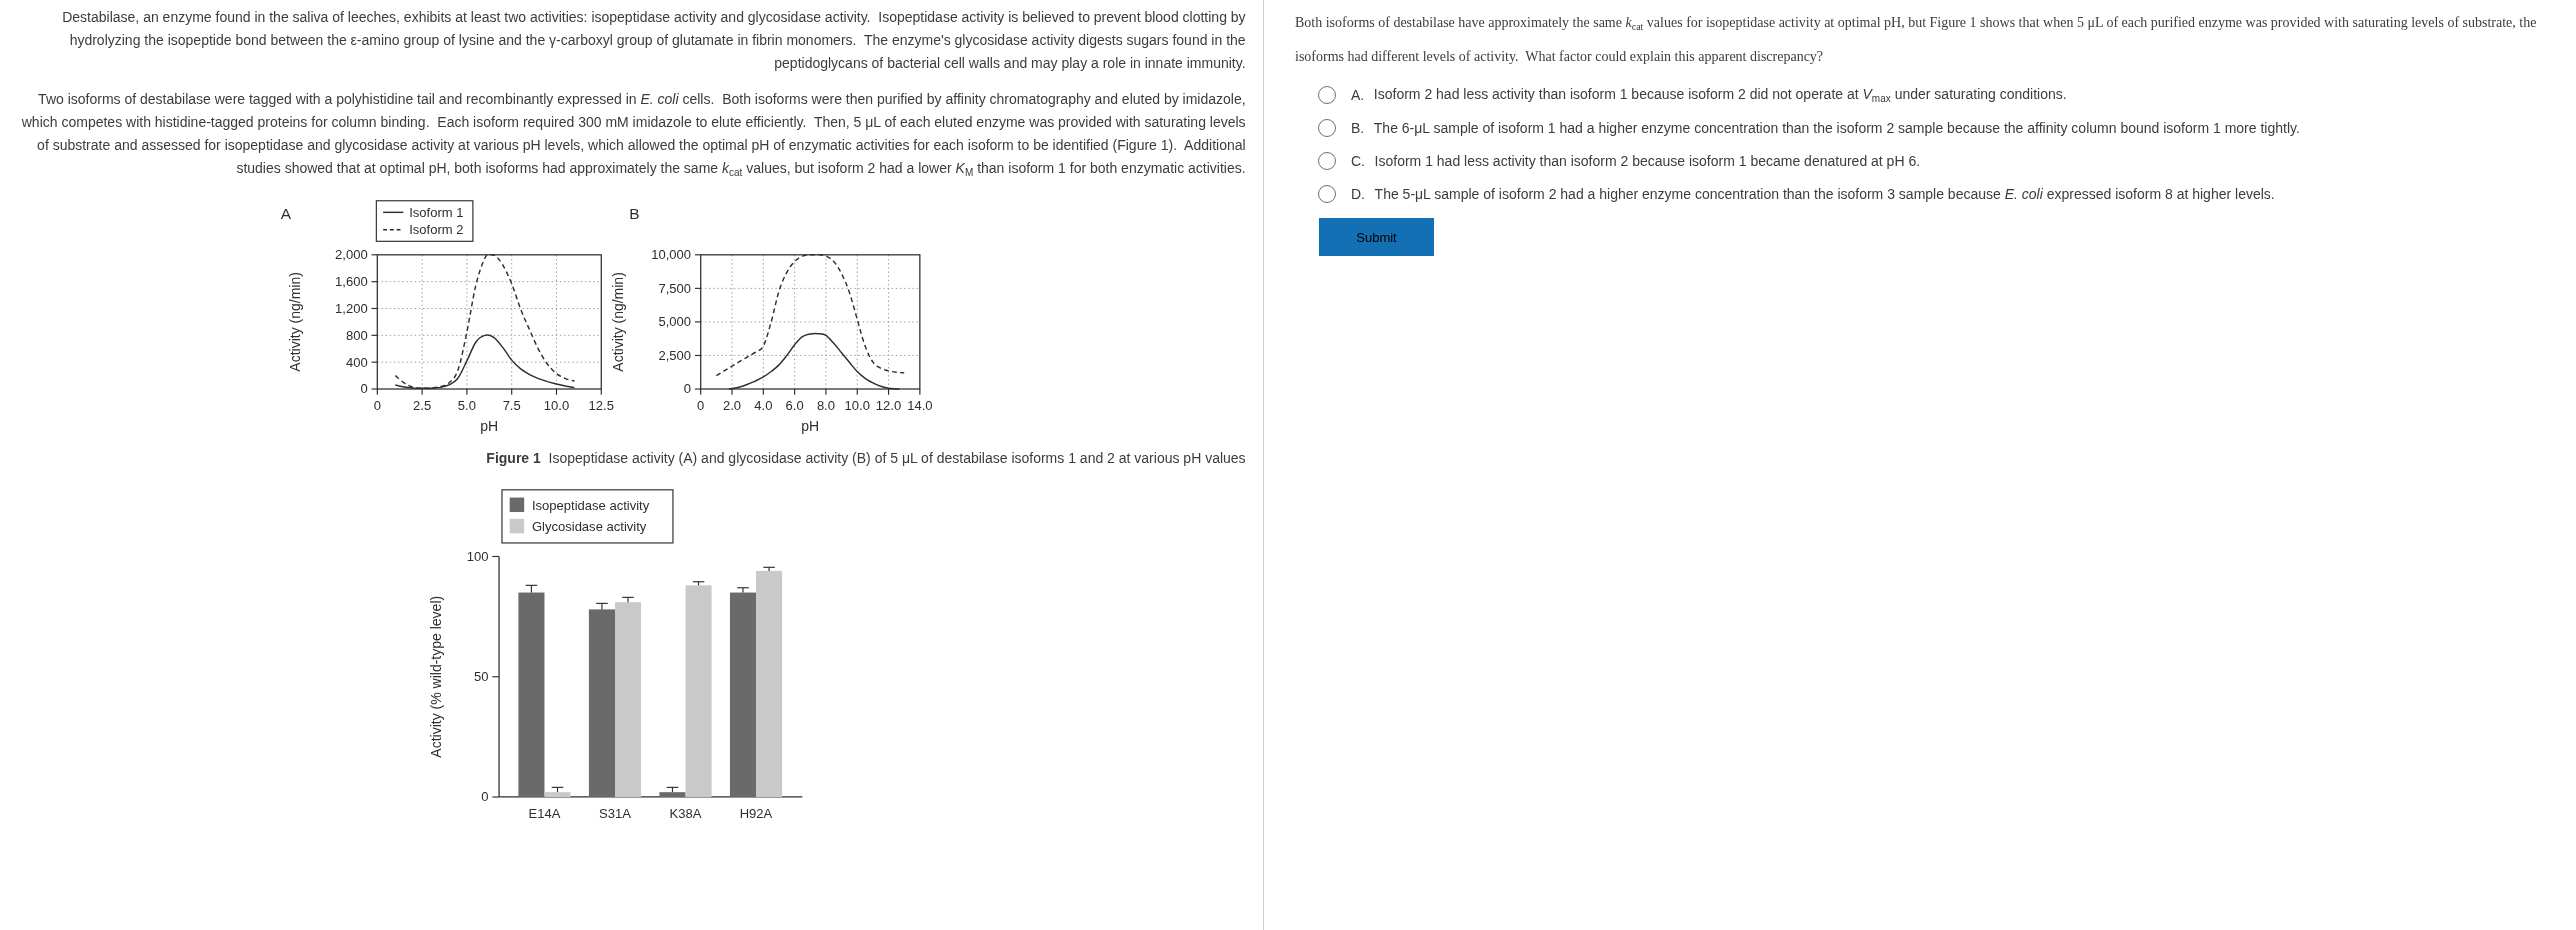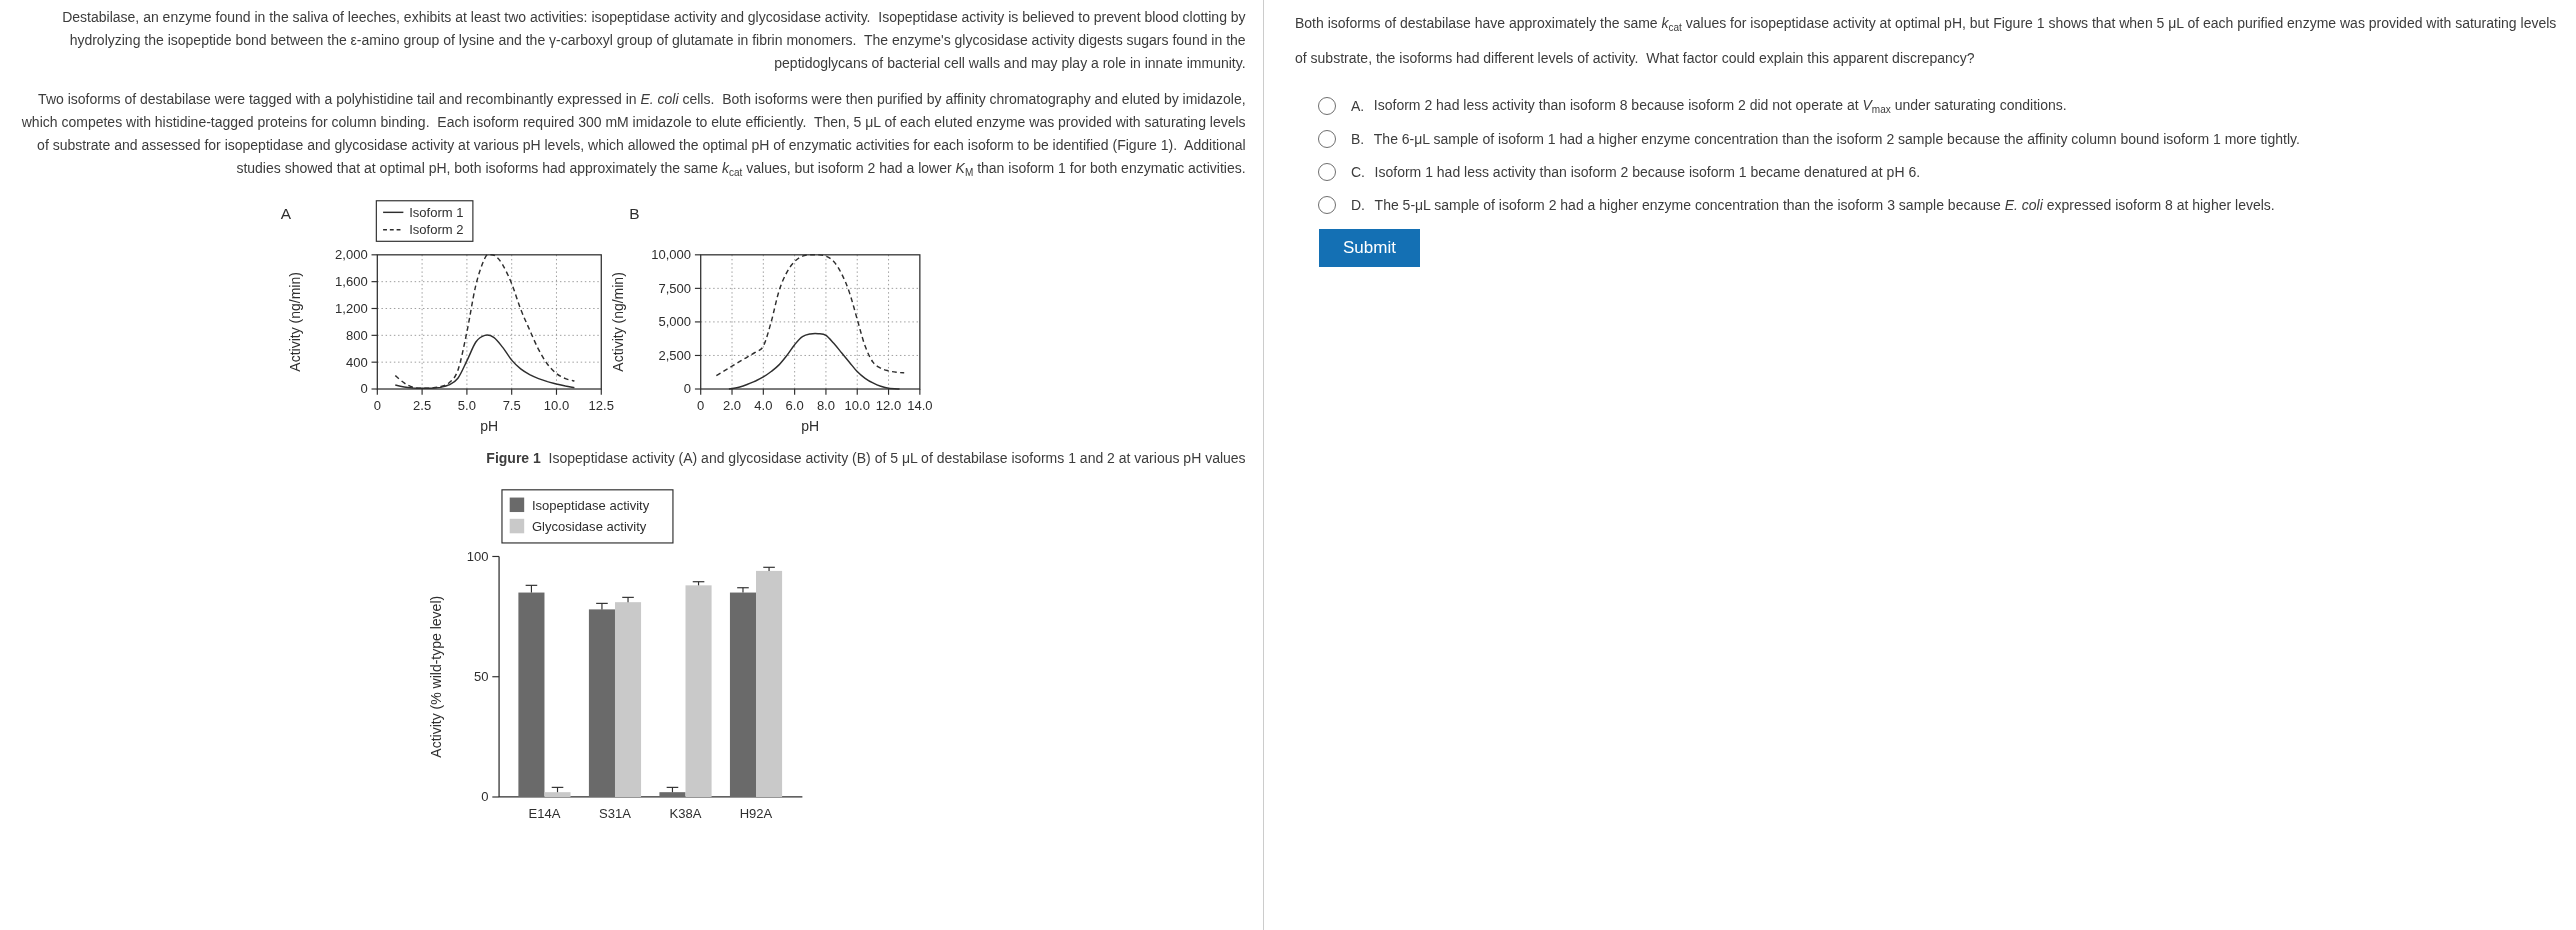--- a/index.html
+++ b/index.html
@@ -8,27 +8,27 @@
   .page { position:relative; width:2576px; height:930px; display:flex; overflow:hidden; background:#fff; }
   .left-pane { width:1264px; min-width:1264px; height:100%; border-right:1px solid #cccccc; padding:5.8px 17.4px 0 7.7px; }
   .right-pane { flex:1; height:100%; padding:7.7px 13.5px 0 31px; }
   .passage-text, .caption { font-size:14px; line-height:23px; margin:0 0 13.5px 0;text-align:right; }
   .caption { margin-bottom:13.5px; }
   .fig-wrap { position:relative; }
   #fig1-wrap { height:249px; margin:0; }
   #fig1-wrap svg { position:absolute; left:263px; top:-3.9px; }
   #fig2-wrap { height:346px; margin:0; }
   #fig2-wrap svg { position:absolute; left:408px; top:-1.9px; }
-  .stem { font-size:14px; line-height:30px; margin:0 0 17px 0; }
+  .stem { font-size:14px; line-height:30px; margin:0 0 7px 0;font-family:Liberation Serif, serif; }
   .options { margin:0 0 0 23px; }
   .option-row { display:flex; align-items:center; height:33px; font-size:14px; cursor:pointer; }
   .radio { width:18.4px; height:18.4px; border:1.4px solid #6f6f6f; border-radius:50%; background:#fff; flex:none; }
   .opt-letter { margin:0 9.7px 0 14.5px; }
-  .submit { display:inline-block; margin:7.7px 0 0 24px; width:101px; height:38px;
-            background:#1470b4; color:#ffffff; border:none; font-size:17px;
+  .submit { display:inline-block; margin:7.7px 0 0 24px; width:115px; height:38px;
+            background:#1470b4; color:#000000; border:none; font-size:13px;
             font-family:"Liberation Sans", sans-serif; cursor:pointer; }
   .seg-i { font-style:italic; }
   .seg-b { font-weight:700; }
   .seg-sub { font-size:10px; vertical-align:-2.9px; }
 </style>
 </head>
 <body>
 
 <div class="page">
 
@@ -189,21 +189,21 @@
     </div>
   </div>
 
   <div class="right-pane">
     <p class="stem"><span>Both isoforms of destabilase have approximately the same </span><span class="seg-i">k</span><span class="seg-sub">cat</span><span> values for isopeptidase activity at optimal pH, but Figure 1 shows that when 5 μL of each purified enzyme was provided with saturating levels of substrate, the isoforms had different levels of activity.&nbsp; What factor could explain this apparent discrepancy?</span></p>
 
     <div class="options">
       <div class="option-row">
         <span class="radio"></span>
         <span class="opt-letter">A.</span>
-        <span><span>Isoform 2 had less activity than isoform 8 because isoform 2 did not operate at </span><span class="seg-i">V</span><span class="seg-sub">max</span><span> under saturating conditions.</span></span>
+        <span><span>Isoform 2 had less activity than isoform 1 because isoform 2 did not operate at </span><span class="seg-i">V</span><span class="seg-sub">max</span><span> under saturating conditions.</span></span>
       </div>
       <div class="option-row">
         <span class="radio"></span>
         <span class="opt-letter">B.</span>
         <span><span>The 6-μL sample of isoform 1 had a higher enzyme concentration than the isoform 2 sample because the affinity column bound isoform 1 more tightly.</span></span>
       </div>
       <div class="option-row">
         <span class="radio"></span>
         <span class="opt-letter">C.</span>
         <span><span>Isoform 1 had less activity than isoform 2 because isoform 1 became denatured at pH 6.</span></span>

